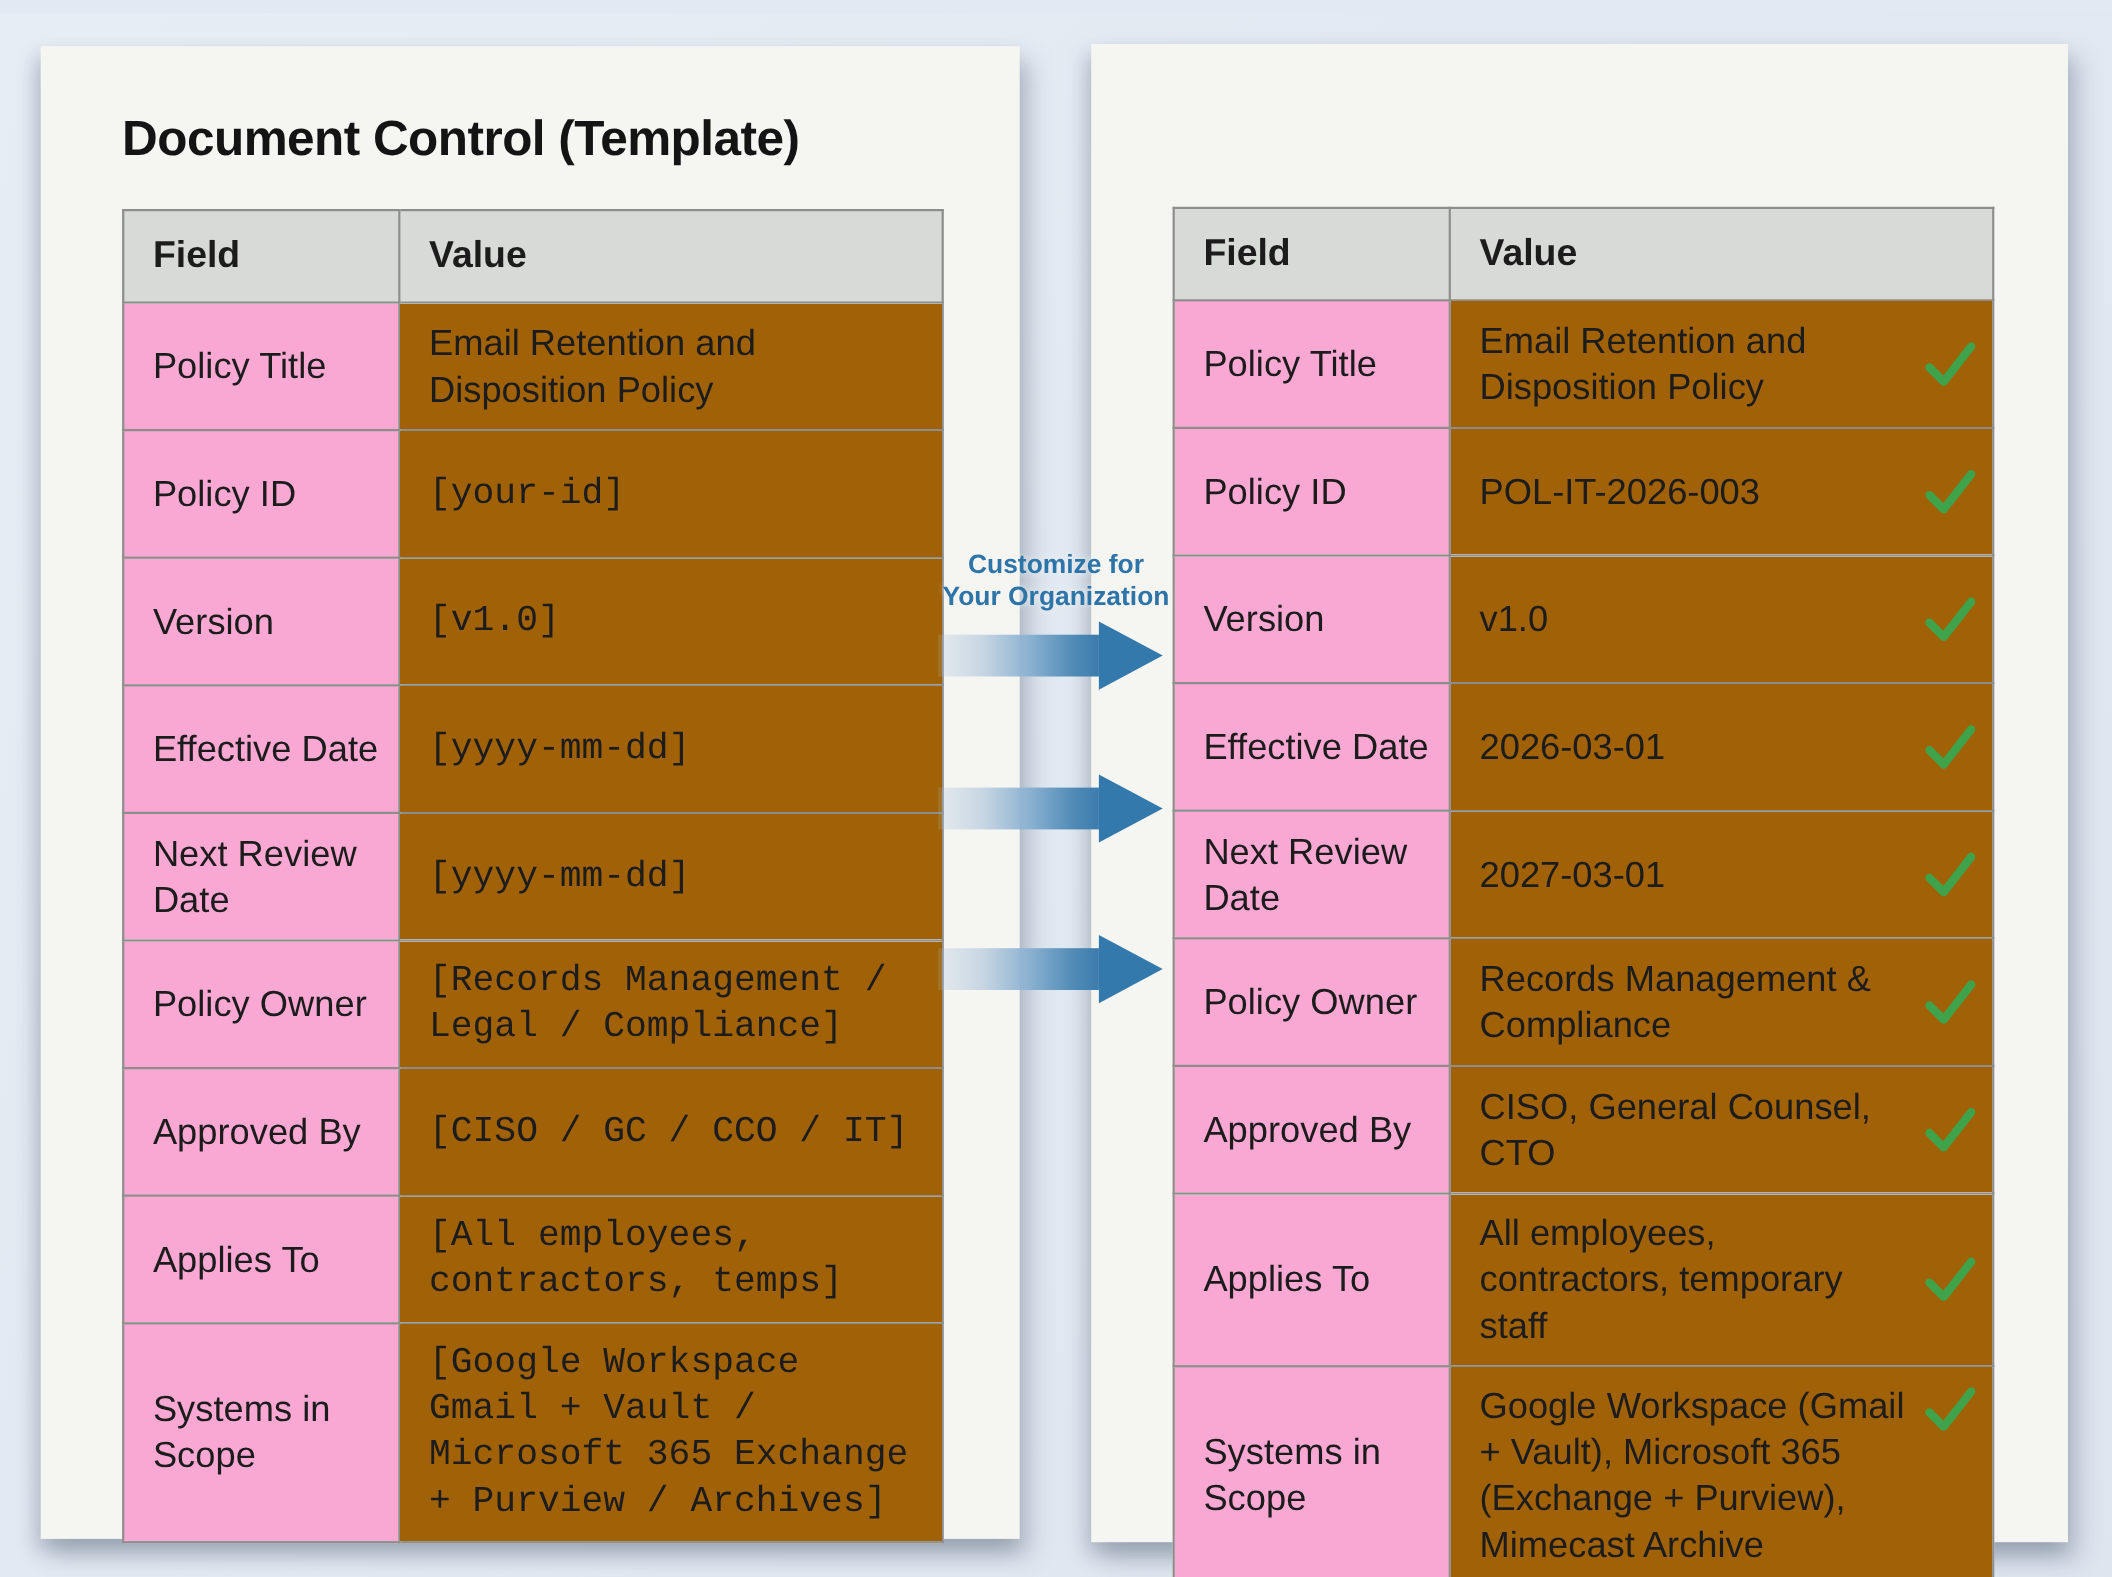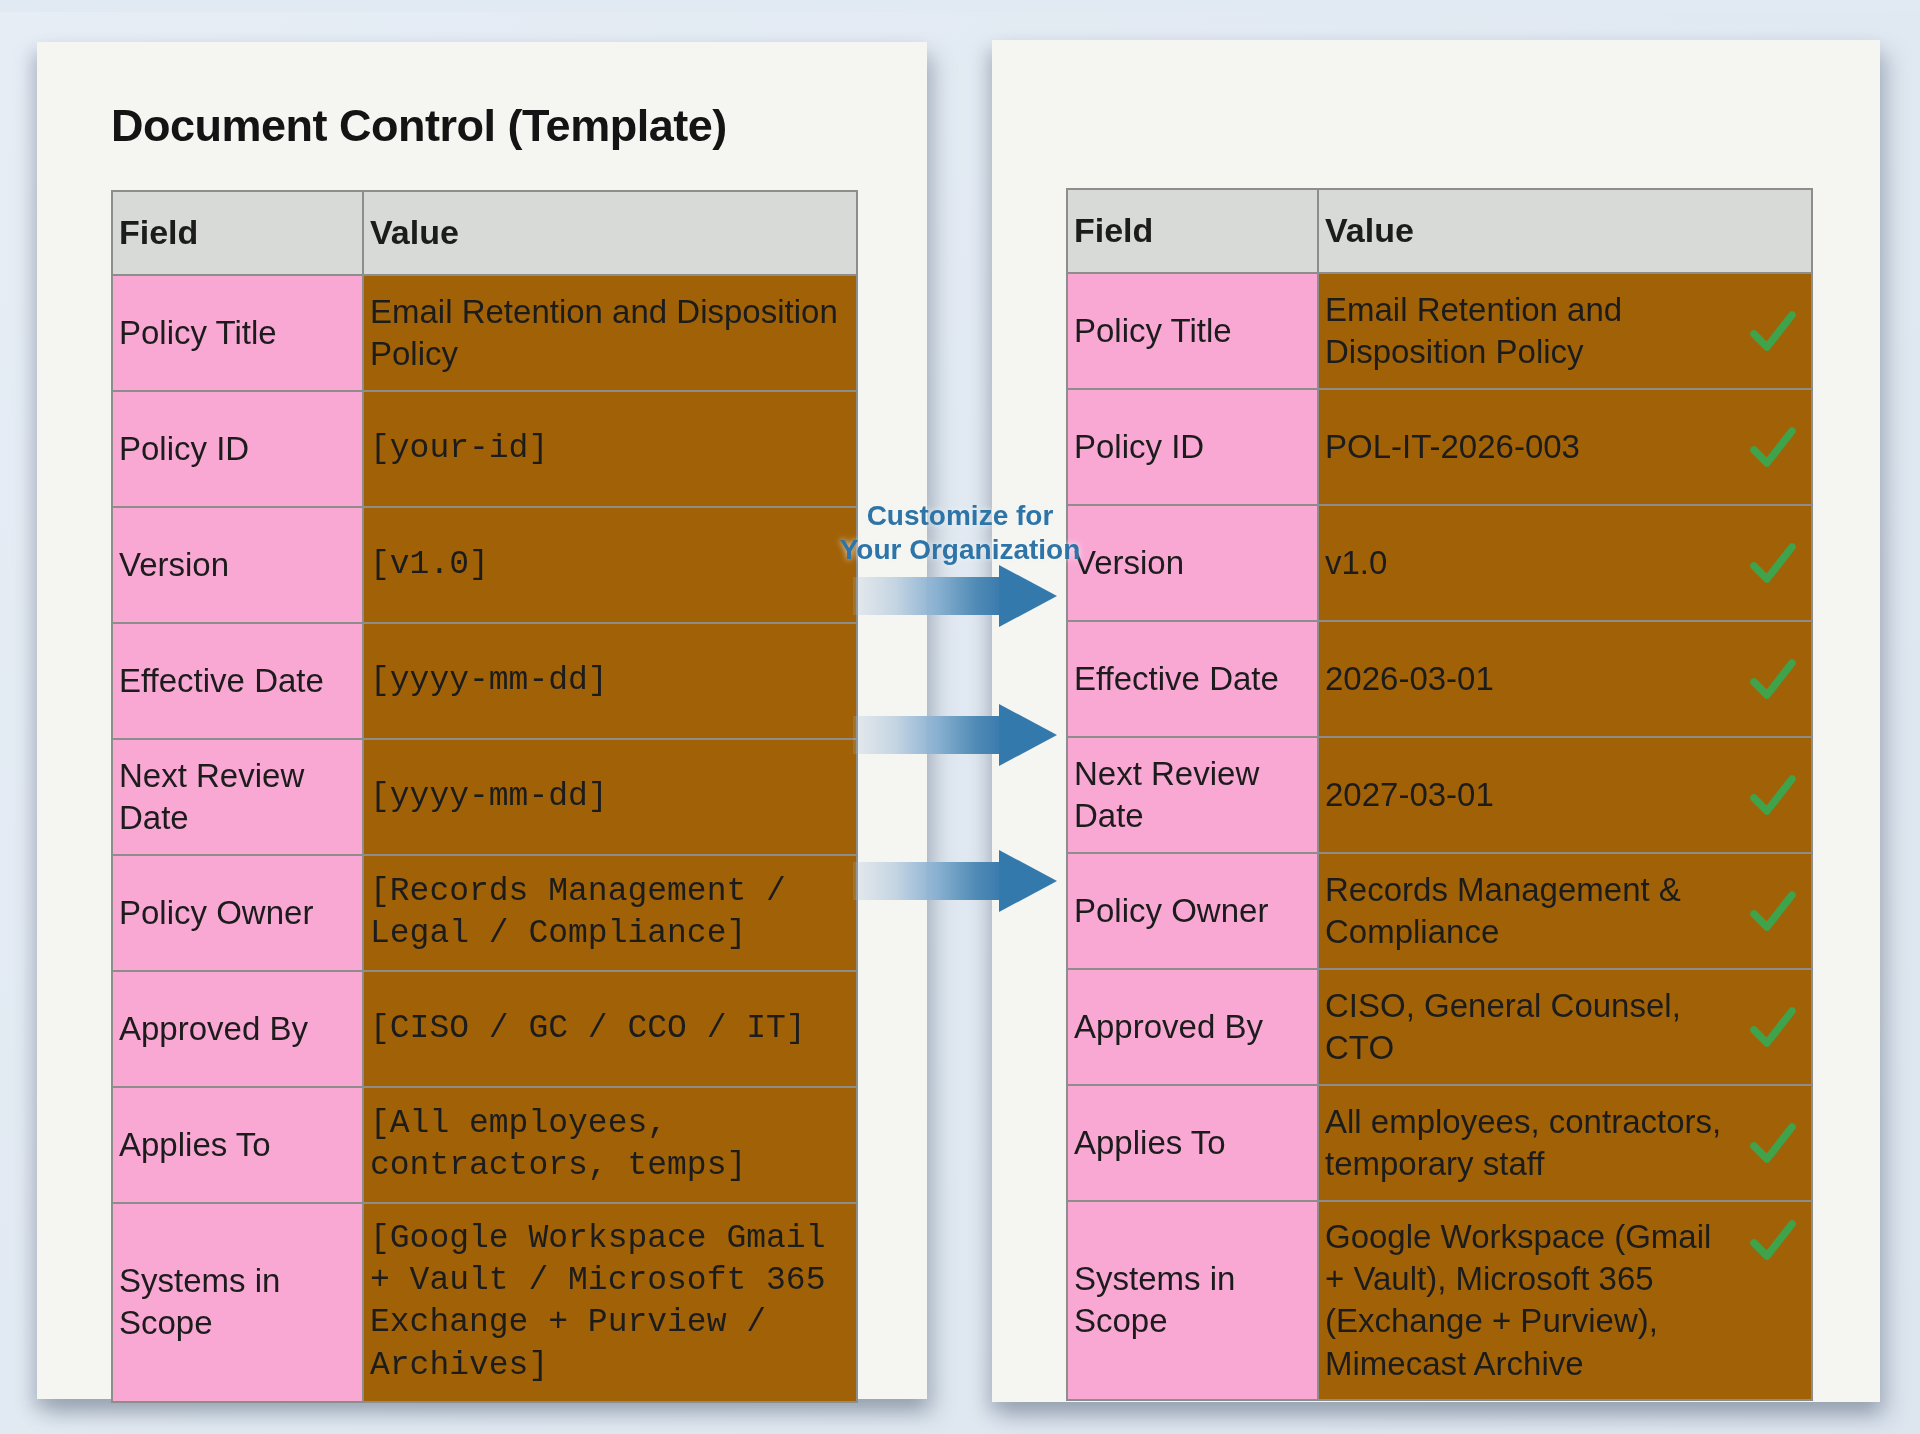--- a/index.html
+++ b/index.html
@@ -26,41 +26,41 @@
   table.doc-table{
     position:absolute;left:74px;top:148px;
     width:747px;border-collapse:collapse;table-layout:fixed;
     background:#f3f3f0;
     border:2px solid #767676;
   }
   table.doc-table col.c-field{width:251px;}
   table.doc-table th, table.doc-table td{
     border:2px solid #8d8d8b;
     font-size:33px;color:#1c1c1c;
-    padding:14px 18px 14px 6px;
+    padding:14px 18px 14px 26px;
     text-align:left;vertical-align:middle;
     line-height:1.28;
     overflow:hidden;
   }
   table.doc-table th{
     background:#d8dad7;font-weight:bold;height:54px;font-size:34px;
   }
   td.field-cell{background:#f9a8d4;height:86px;}
   td.value-cell{background:#a16207;position:relative;}
   .card-right td.value-cell{padding-right:78px;}
   .placeholder{color:#b5763c;font-family:Liberation Mono, monospace;}
   .check{
     position:absolute;right:14px;top:50%;transform:translateY(-50%);
     width:48px;height:44px;
   }
   .check-top{top:16px;transform:none;}
   
   .connector-label{
     position:absolute;left:960px;top:487px;transform:translateX(-50%);
-    text-align:center;color:#2d74a8;font-weight:bold;font-size:28px;
+    text-align:center;color:#2d74a8;font-weight:bold;font-size:24px;
     line-height:1.22;white-space:nowrap;z-index:6;
     text-shadow:0 0 6px rgba(245,245,242,.9);
   }
   .arrow{position:absolute;left:853px;width:202px;height:62px;z-index:5;}
   .arrow .shaft{
     position:absolute;left:0;top:12px;width:146px;height:38px;
     background:linear-gradient(90deg,
       rgba(160,188,215,0.18) 0%,
       rgba(160,188,215,0.55) 28%,
       #8fb4d3 55%,

